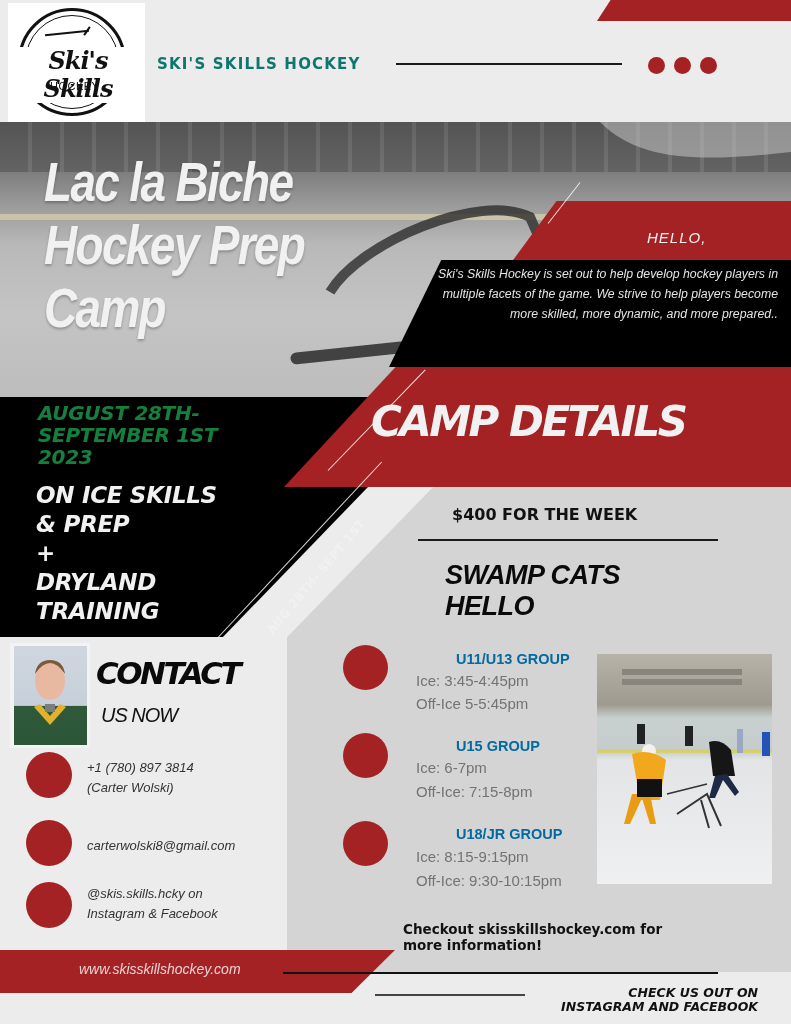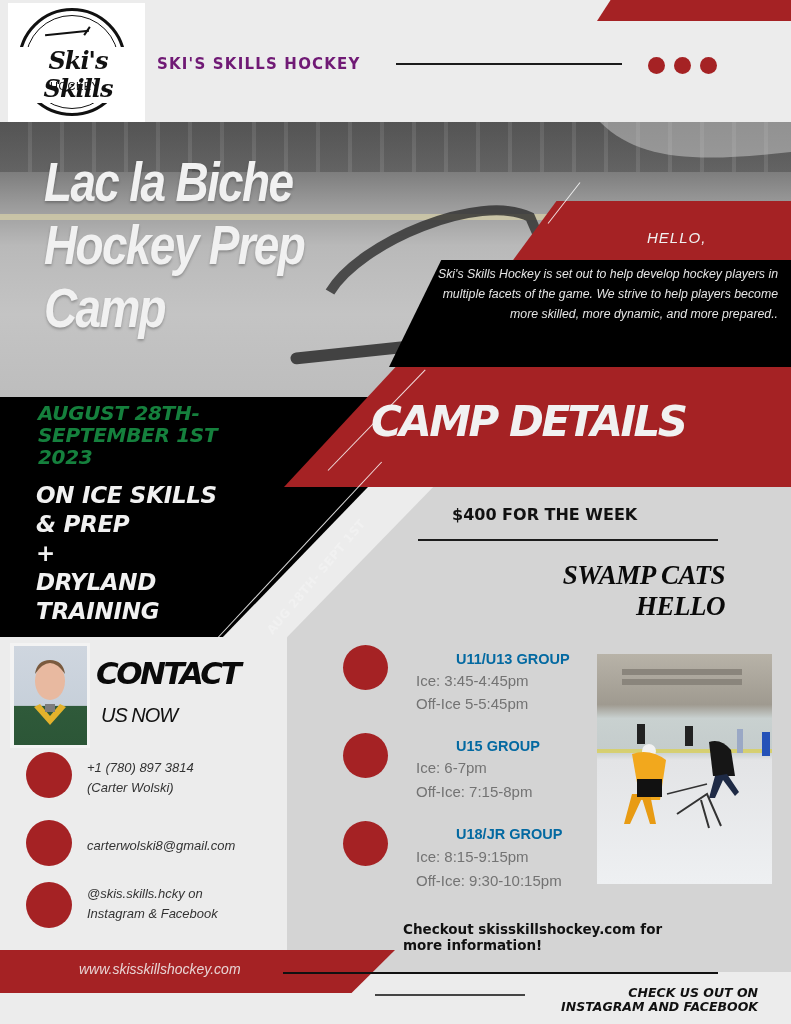--- a/index.html
+++ b/index.html
@@ -8,21 +8,21 @@
   .abs { position: absolute; }
 
   
   .logo-box { left: 8px; top: 3px; width: 137px; height: 119px; background: #ffffff; }
   .logo-ring { left: 18px; top: 8px; width: 108px; height: 108px; border: 3px solid #111; border-radius: 50%; }
   .logo-ring-inner { left: 25px; top: 15px; width: 94px; height: 94px; border: 1.5px solid #111; border-radius: 50%; }
   .logo-script { left: 12px; top: 47px; width: 132px; text-align: center; font-family: "DejaVu Serif", serif; font-style: italic; font-weight: bold; font-size: 24px; color: #111; background: #fff; letter-spacing: -1px; line-height: 28px; }
   .logo-sub { left: 50px; top: 80px; width: 48px; text-align: left; font-size: 11px; font-weight: normal; color: #111; letter-spacing: .5px; }
   .logo-stick { left: 45px; top: 32px; width: 44px; height: 2px; background: #111; transform: rotate(-6deg); }
   .logo-stick2 { left: 86px; top: 26px; width: 2px; height: 10px; background: #111; transform: rotate(35deg); }
-  .brand-name { left: 157px; top: 55px; font-size: 15px; font-weight: 900; letter-spacing: 1.2px; color: #701a75; font-family: "DejaVu Sans", sans-serif; }
+  .brand-name { left: 157px; top: 55px; font-size: 15px; font-weight: 900; letter-spacing: 1.2px; color: #0f766e; font-family: "DejaVu Sans", sans-serif; }
   .header-line { left: 396px; top: 63px; width: 226px; height: 2px; background: #1b1b1b; }
   .dot { width: 17px; height: 17px; border-radius: 50%; background: #a52224; top: 57px; }
   .top-red { left: 597px; top: 0; width: 194px; height: 21px; background: #a52224; clip-path: polygon(7% 0, 100% 0, 100% 100%, 0 100%); }
 
   
   .hero { left: 0; top: 122px; width: 791px; height: 275px; overflow: hidden;
           background: linear-gradient(180deg, #5b5b5b 0%, #7d7d7d 18%, #9a9a9a 30%, #b9b9b9 45%, #c4c4c4 70%, #bdbdbd 100%); }
   .hero-ceiling { left: 0; top: 0; width: 791px; height: 50px; background: repeating-linear-gradient(90deg, #4e4e4e 0 28px, #6a6a6a 28px 32px); opacity: .55; }
   .hero-boards { left: 0; top: 92px; width: 791px; height: 6px; background: #d8d2a8; opacity: .7; }
   .hero-stick { left: 290px; top: 220px; width: 210px; height: 12px; border-radius: 8px; background: #2c2c2c; transform: rotate(-6deg); opacity: .85; }
@@ -39,21 +39,21 @@
   .camp-red { left: 284px; top: 367px; width: 507px; height: 120px; background: #a52224; clip-path: polygon(22% 0, 100% 0, 100% 100%, 0 100%); }
   .camp-details { left: 371px; top: 397px; font-family: "DejaVu Sans", sans-serif; font-weight: 900; font-style: italic; font-size: 42px; color: #f1f1f1; letter-spacing: -2.5px; }
   .date-text { left: 38px; top: 402px; font-family: "DejaVu Sans", sans-serif; font-weight: 900; font-style: italic; font-size: 20px; line-height: 22px; color: #15803d; letter-spacing: -.3px; }
   .program-text { left: 36px; top: 481px; font-family: "DejaVu Sans", sans-serif; font-weight: 900; font-style: italic; font-size: 23px; line-height: 29px; color: #f1f1f1; letter-spacing: -.3px; }
   .rot-text { left: 240px; top: 560px; font-family: "DejaVu Sans", sans-serif; font-weight: 900; font-size: 12px; color: #f1f1f1; transform: rotate(-50deg); transform-origin: left top; white-space: nowrap; letter-spacing: .3px; }
 
   
   .right-panel { left: 287px; top: 487px; width: 504px; height: 485px; background: #d4d4d4; clip-path: polygon(29% 0, 100% 0, 100% 100%, 0 100%, 0 31%); }
   .price { left: 452px; top: 505px; font-family: "DejaVu Sans", sans-serif; font-weight: 900; font-size: 16px; color: #111; }
   .price-line { left: 418px; top: 539px; width: 300px; height: 2px; background: #1b1b1b; }
-  .venue { left: 445px; top: 560px; width: 280px; text-align: right; font-family: Liberation Serif, serif; font-weight: 900; font-style: italic; font-size: 27px; line-height: 31px; color: #0a0a0a; letter-spacing: -.5px; }
+  .venue { left: 445px; top: 560px; width: 280px; text-align: left; font-family: Liberation Sans, sans-serif; font-weight: 900; font-style: italic; font-size: 27px; line-height: 31px; color: #0a0a0a; letter-spacing: -.5px; }
 
   .sched-dot { width: 45px; height: 45px; border-radius: 50%; background: #a52224; left: 343px; }
   .sched-title { left: 416px; font-family: Liberation Sans, sans-serif; font-weight: 900; font-size: 14.5px; color: #0369a1; margin-left: 40px; }
   .sched-line { left: 416px; font-size: 15px; color: #737373; }
 
   .photo { left: 597px; top: 654px; width: 175px; height: 230px; overflow: hidden;
            background: linear-gradient(180deg, #b8b3a8 0%, #9f9a90 22%, #c9d1d0 28%, #c4cccc 42%, #e3e4e6 46%, #eef0f2 100%); }
 
   
   .portrait { left: 10px; top: 643px; width: 80px; height: 105px; background: #f3f3f3; }

